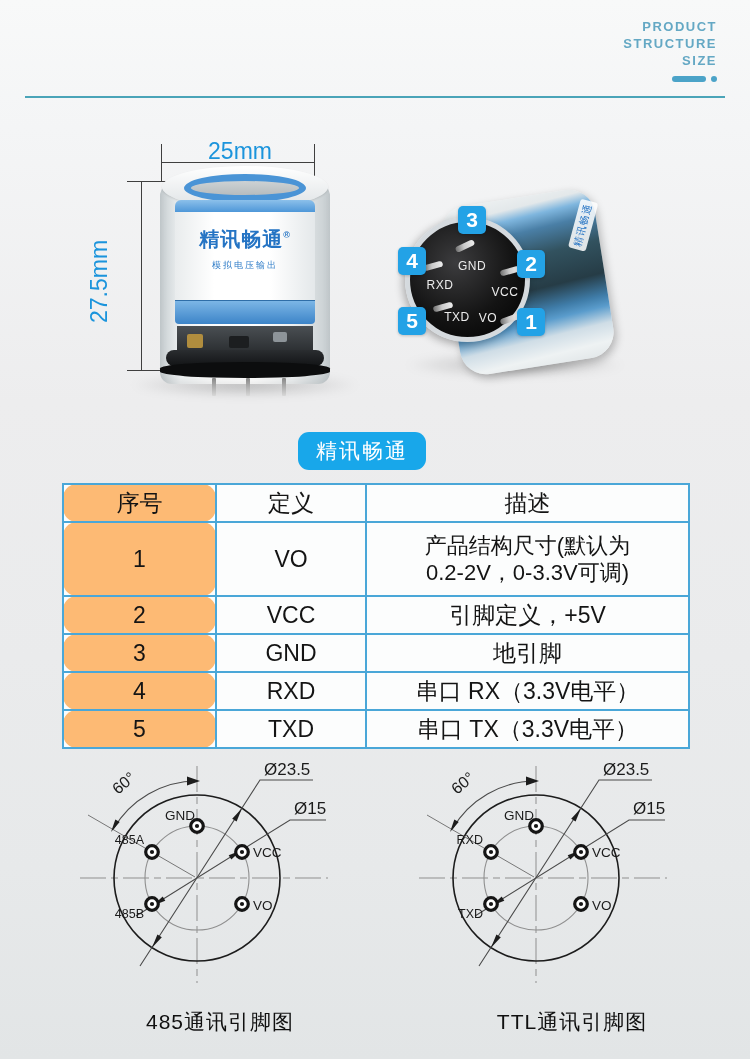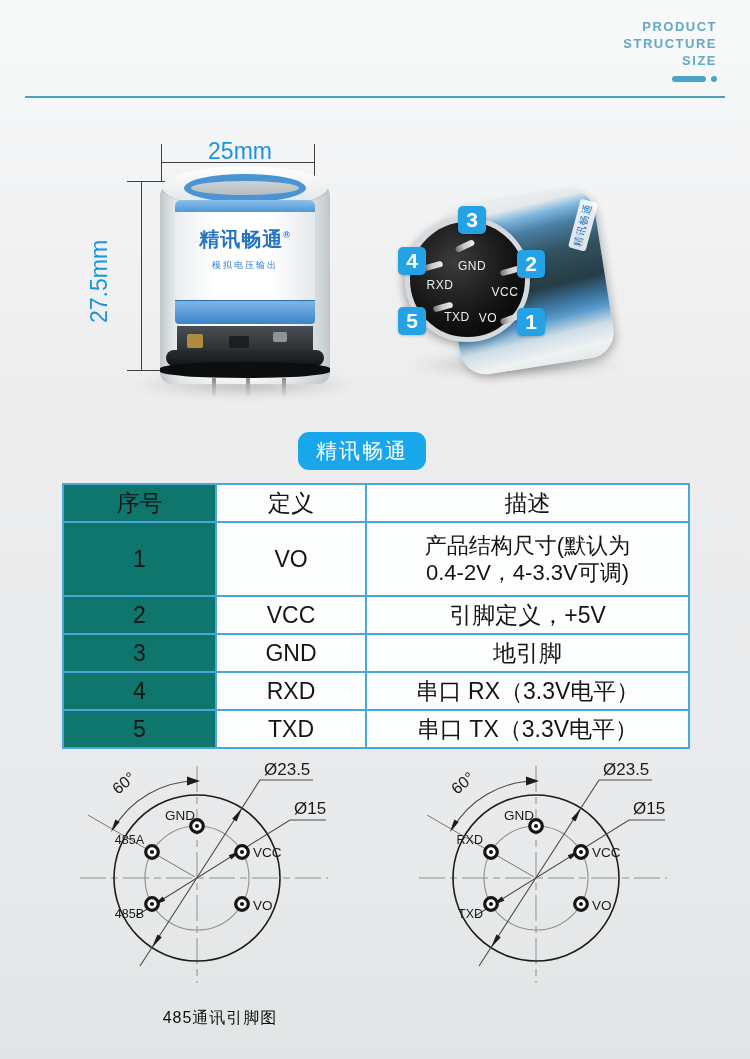--- a/index.html
+++ b/index.html
@@ -82,27 +82,27 @@
   
   .pin-table { left:62px; top:483px; width:626px; border-collapse:collapse; table-layout:fixed;
     border:2px solid #3c4146; background:#fcfdfd; }
   .pin-table td, .pin-table th { border:2px solid #4aa7d8; text-align:center; vertical-align:middle;
     color:#141414; font-weight:normal; }
   .pin-table col.c1 { width:153px; } .pin-table col.c2 { width:150px; } .pin-table col.c3 { width:323px; }
   .pin-table th { height:38px; font-size:23px; }
   .pin-table td { font-size:23px; }
   .pin-table .row-tall td { height:74px; }
   .pin-table .row-std td { height:38px; }
-  .col-no { background:#0f766e; }
+  .col-no { background:#fdba74;border-radius:14px; }
   .desc-line { display:block; font-size:22px; line-height:27px; }
 
   
   .diagram-svg { position:absolute; top:750px; }
   .diagram-svg text { font-family:"Liberation Sans","DejaVu Sans",sans-serif; fill:#1b1b1b; }
-  .diag-caption { top:1008px; width:320px; text-align:center; font-size:16px; color:#101010; letter-spacing:1px; }
+  .diag-caption { top:1008px; width:320px; text-align:center; font-size:21px; color:#101010; letter-spacing:1px; }
 </style>
 </head>
 <body>
 
 <div id="canvas">
 
   <div class="abs tagline">
     <div class="tagline-line">PRODUCT</div>
     <div class="tagline-line">STRUCTURE</div>
     <div class="tagline-line">SIZE</div>
@@ -182,21 +182,21 @@
         <tr>
       <th class="col-no">序号</th>
       <th>定义</th>
       <th>描述</th>
     </tr>
     <tr class="row-tall">
       <td class="col-no">1</td>
       <td>VO</td>
       <td>
         <span class="desc-line">产品结构尺寸(默认为</span>
-        <span class="desc-line">0.4-2V，4-3.3V可调)</span>
+        <span class="desc-line">0.2-2V，0-3.3V可调)</span>
       </td>
     </tr>
     <tr class="row-std">
       <td class="col-no">2</td>
       <td>VCC</td>
       <td>引脚定义，+5V</td>
     </tr>
     <tr class="row-std">
       <td class="col-no">3</td>
       <td>GND</td>
@@ -282,14 +282,15 @@
     </g>
     <text x="135" y="70" font-size="13.5" text-anchor="end">GND</text>
     <text x="84" y="94" font-size="12.5" text-anchor="end">RXD</text>
     <text x="193" y="107" font-size="13.5">VCC</text>
     <text x="84" y="168" font-size="12.5" text-anchor="end">TXD</text>
     <text x="193" y="160" font-size="13.5">VO</text>
     <text x="204" y="25" font-size="17">Ø23.5</text>
     <text x="234" y="64" font-size="17">Ø15</text>
     <text x="58" y="45" font-size="16" transform="rotate(-40 58 45)">60°</text>
   </svg>
+  <div class="abs diag-caption" style="left:412px;">TTL通讯引脚图</div>
 
 </div>
 
 </body></html>

